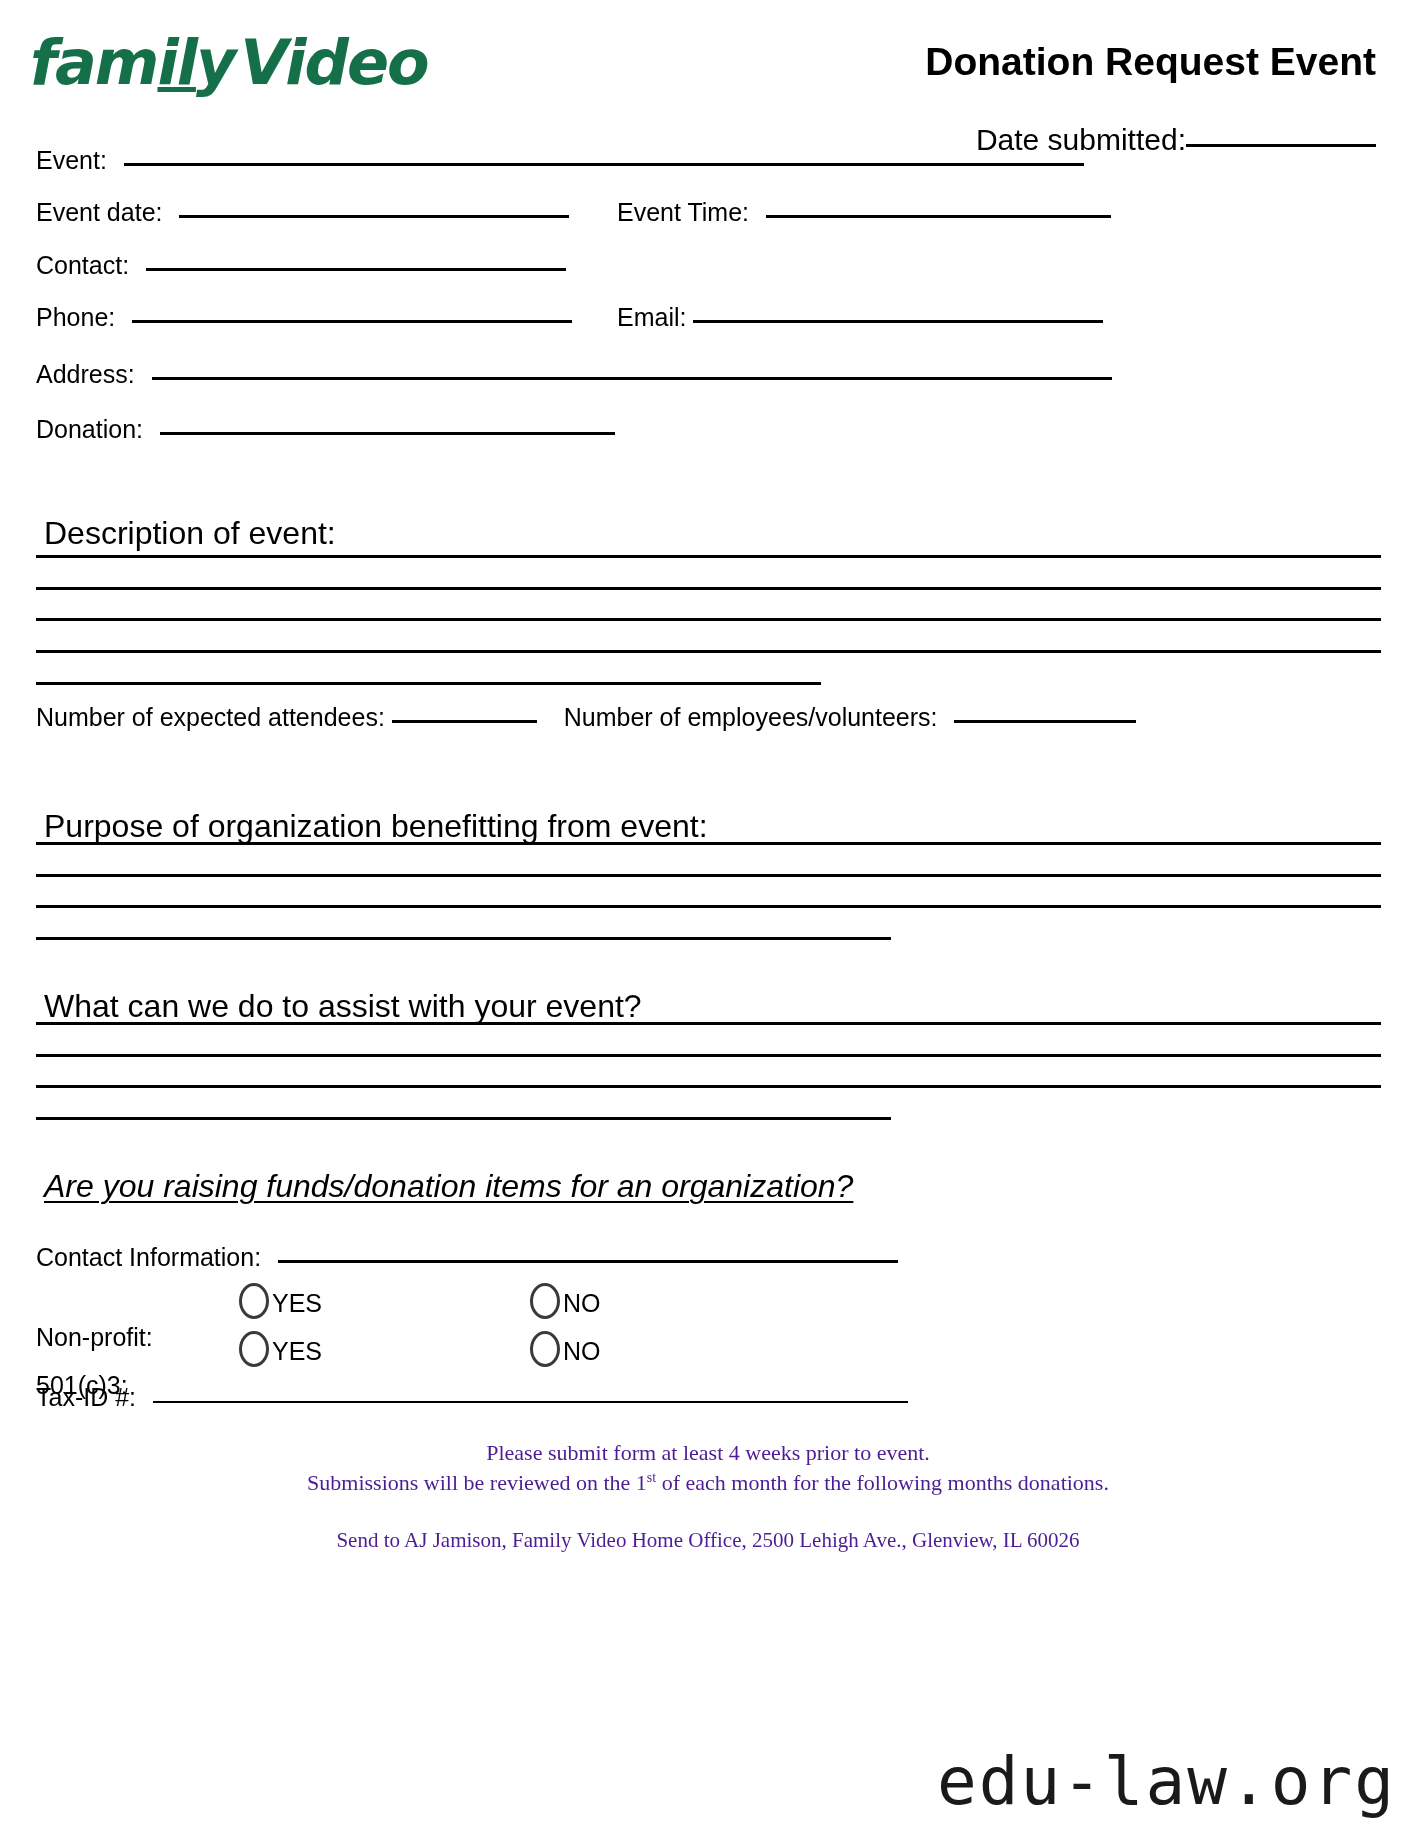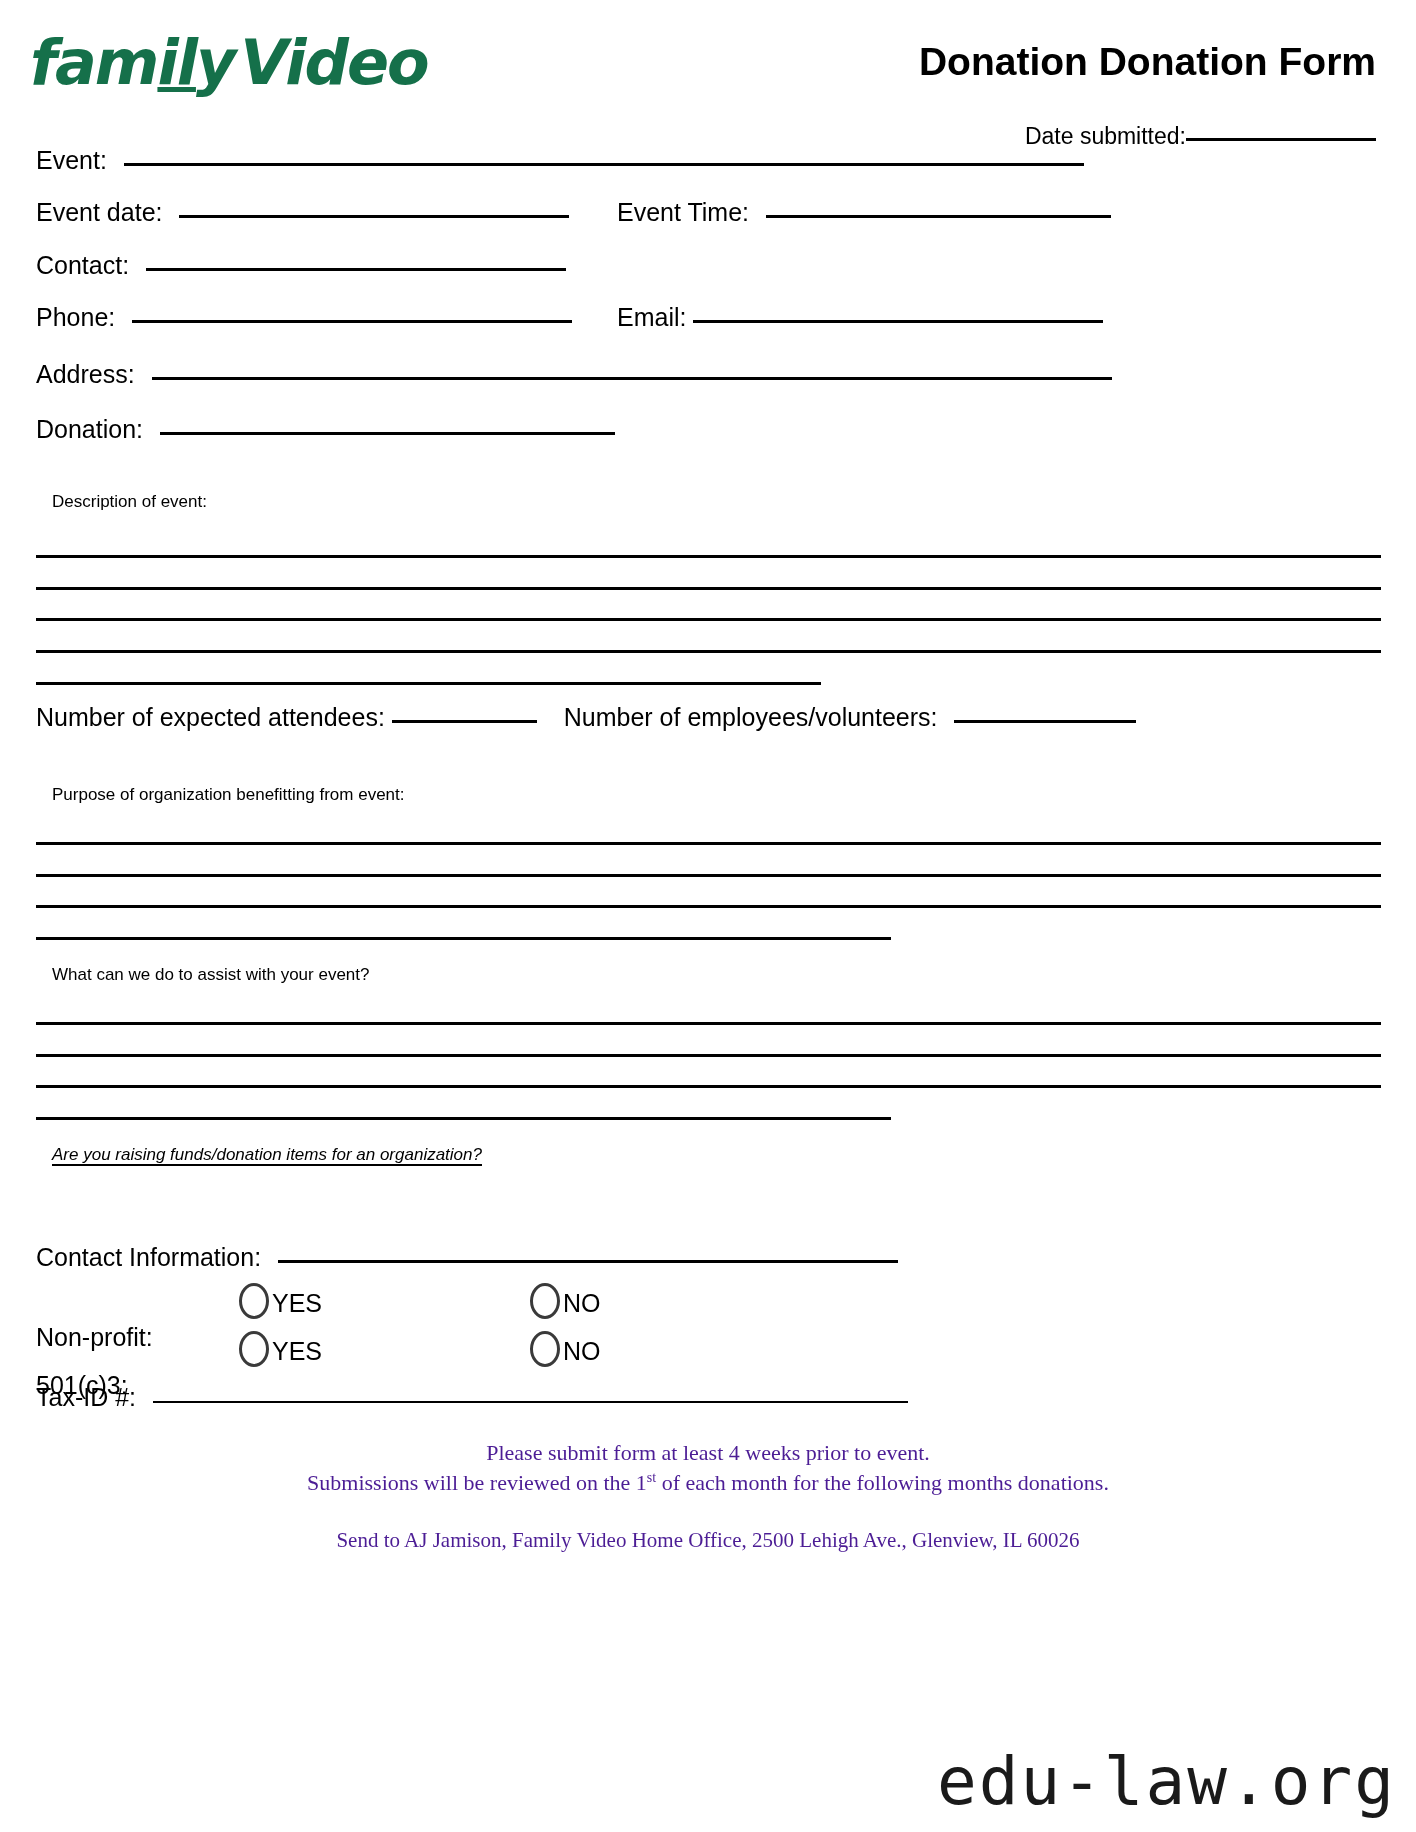--- a/index.html
+++ b/index.html
@@ -54,21 +54,21 @@
     font-family: "Liberation Sans", sans-serif;
     font-weight: bold;
     font-size: 39px;
     letter-spacing: 0px;
     white-space: nowrap;
   }
   .date-submitted {
     position: absolute;
     right: 40px;
     top: 105px;
-    font-size: 23px;
+    font-size: 30px;
     white-space: nowrap;
   }
 
   
   .row {
     position: absolute;
     left: 36px;
     font-size: 25px;
     white-space: nowrap;
     line-height: 1;
@@ -92,23 +92,24 @@
   
   .writeline {
     position: absolute;
     left: 36px;
     border-bottom: 3px solid #000;
     height: 0;
   }
 
   .section-label {
     position: absolute;
-    left: 52px;
-    font-size: 17px;
-    white-space: nowrap;
+    left: 44px;
+    font-size: 32px;
+    white-space: nowrap;
+    margin-top: 23px;
   }
   .section-label.italic-underline {
     font-style: italic;
     text-decoration: underline;
     text-decoration-thickness: 2px;
     text-underline-offset: 4px;
   }
 
   
   .radio-row {
@@ -173,21 +174,21 @@
     pointer-events: none;
   }
 </style>
 </head>
 <body>
 
 <div id="page">
 
   <div class="header">
     <div class="logo"><span>fam</span><span class="fam-under">il</span><span>y</span><span class="vid">Video</span></div>
-    <div class="doc-title">Donation Donation Form</div>
+    <div class="doc-title">Donation Request Event</div>
     <div class="date-submitted"><span>Date submitted:</span><span class="rule" style="width:190px"></span></div>
   </div>
 
   <div class="row" style="top:148px">
     <span class="lbl">Event:</span>
     <span class="rule" style="width:960px;margin-left:10px"></span>
   </div>
 
   <div class="row" style="top:200px">
     <span class="lbl">Event date:</span>

